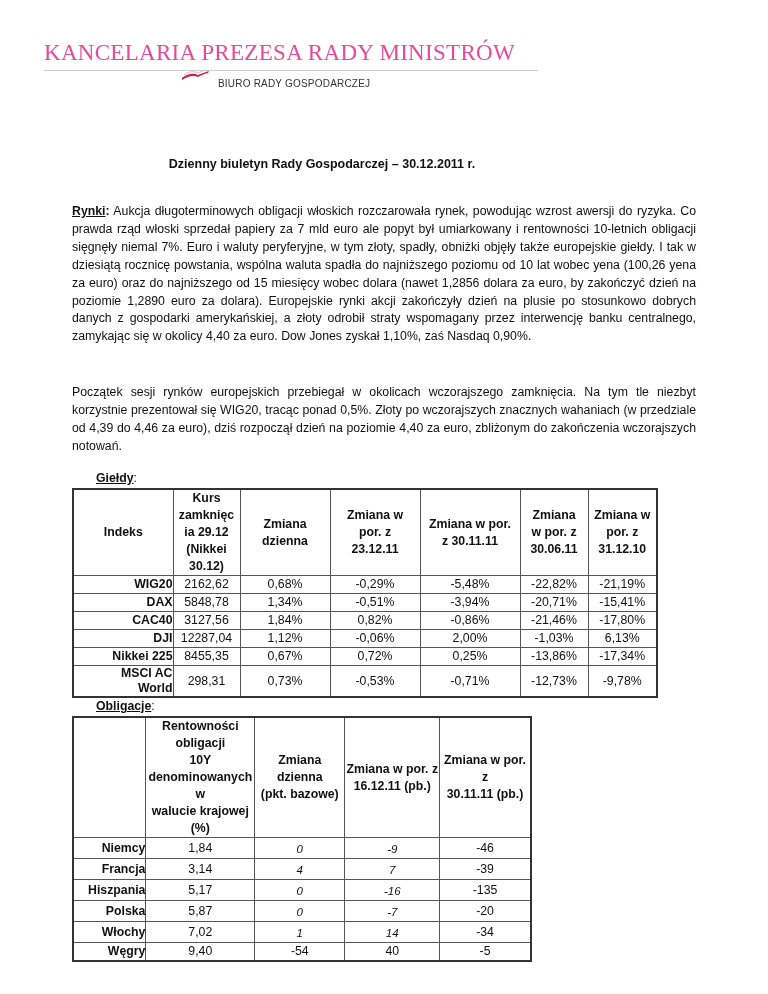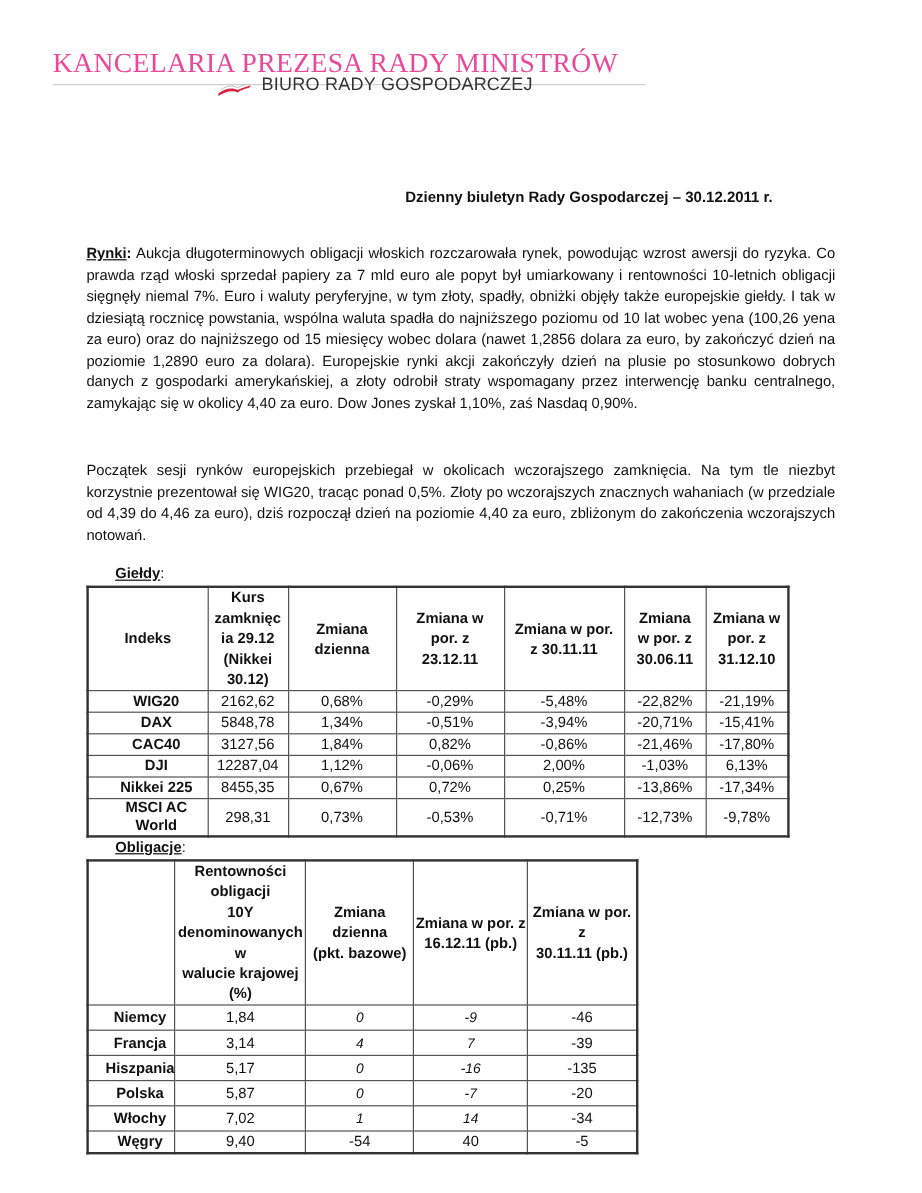--- a/index.html
+++ b/index.html
@@ -2,35 +2,35 @@
 <html><head>
 <meta charset="utf-8">
 <style>
   html, body { margin:0; padding:0; background:#ffffff; }
   body { width:768px; height:994px; position:relative; overflow:hidden;
          font-family:"Liberation Sans", sans-serif; color:#111; }
   .logo-title { position:absolute; left:44px; top:40px; font-family:"Liberation Serif", serif;
          font-size:23px; letter-spacing:0.3px; color:#ec4899; white-space:nowrap; }
   .logo-rule { position:absolute; left:44px; top:70px; width:494px; height:1px; background:#cfcfcf; }
   .logo-flag { position:absolute; left:180px; top:70px; width:30px; height:14px; }
-  .logo-sub { position:absolute; left:218px; top:62px; font-size:15px; color:#333; letter-spacing:0.2px; white-space:nowrap; }
-  .doc-title { position:absolute; left:0; width:644px; top:157px; text-align:right;
+  .logo-sub { position:absolute; left:218px; top:78px; font-size:10px; color:#333; letter-spacing:0.2px; white-space:nowrap; }
+  .doc-title { position:absolute; left:0; width:644px; top:157px; text-align:center;
          font-weight:bold; font-size:12.5px; }
   .para { position:absolute; left:72px; width:624px; font-size:12.3px; line-height:17.9px;
           text-align:justify; }
   .para b u { font-weight:bold; }
   .section-label { position:absolute; left:72px; font-size:12.3px; font-weight:bold; }
   .section-label span.u { text-decoration:underline;margin-left:24px; }
   .section-label span.c { font-weight:normal; }
   table { position:absolute; border-collapse:collapse; font-size:12.3px; }
   table td, table th { border:1px solid #555; padding:0; text-align:center; }
   table th { font-weight:bold; line-height:17px; }
   table.t1 { left:72px; top:488px; border:2px solid #333; }
   table.t1 tbody td { height:17px; line-height:15px; }
-  table.t1 td.name, table.t2 td.name { text-align:center; font-weight:bold; padding-left:14px; }
+  table.t1 td.name, table.t2 td.name { text-align:right; font-weight:bold; padding-left:14px; }
   table.t2 { left:72px; top:716px; border:2px solid #333; }
   table.t2 tbody td { height:17px; line-height:15px;margin-top:34px; }
   td.it { font-style:italic; font-size:11.5px; padding-top:3px; }
 </style>
 </head>
 <body>
 
 <div class="logo-title">KANCELARIA PREZESA RADY MINISTRÓW</div>
 <div class="logo-rule"></div>
 <svg class="logo-flag" viewBox="0 0 30 14">

